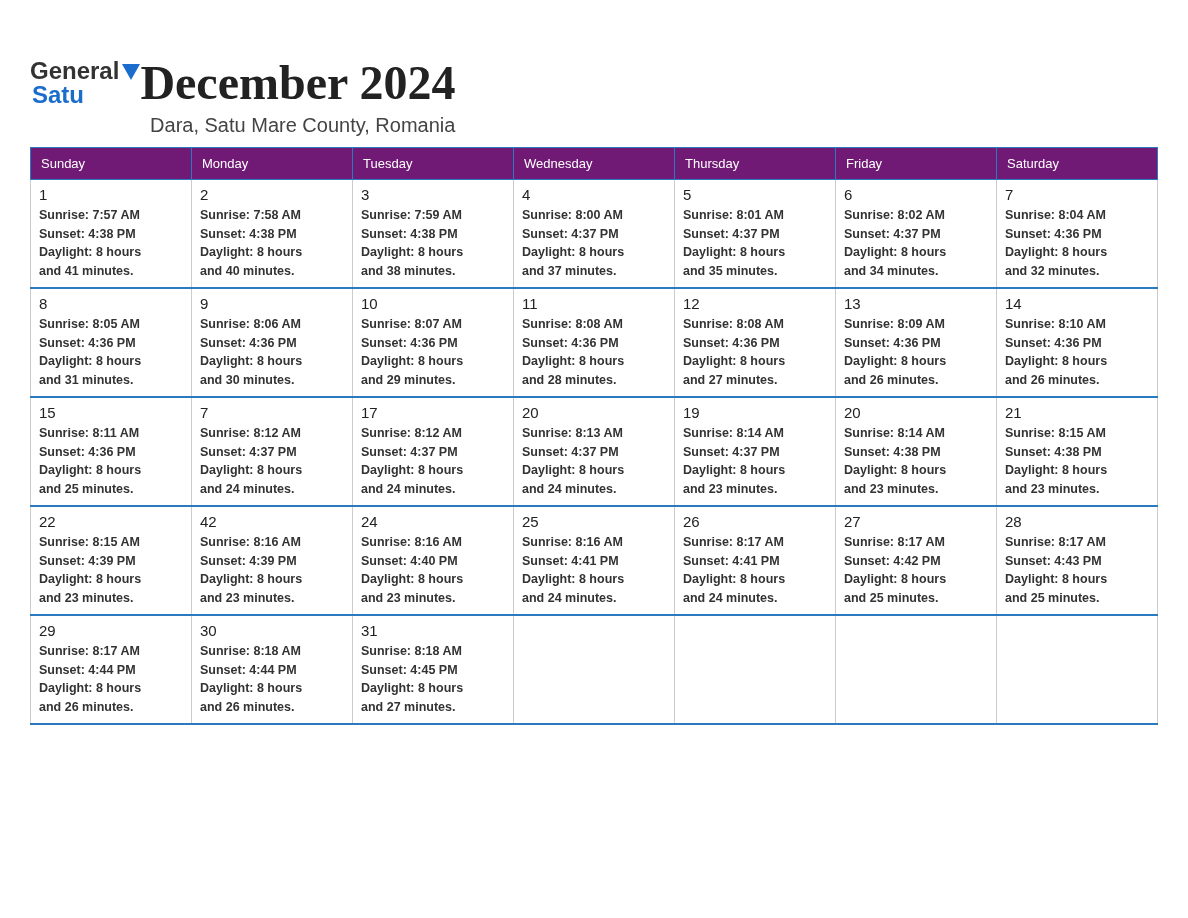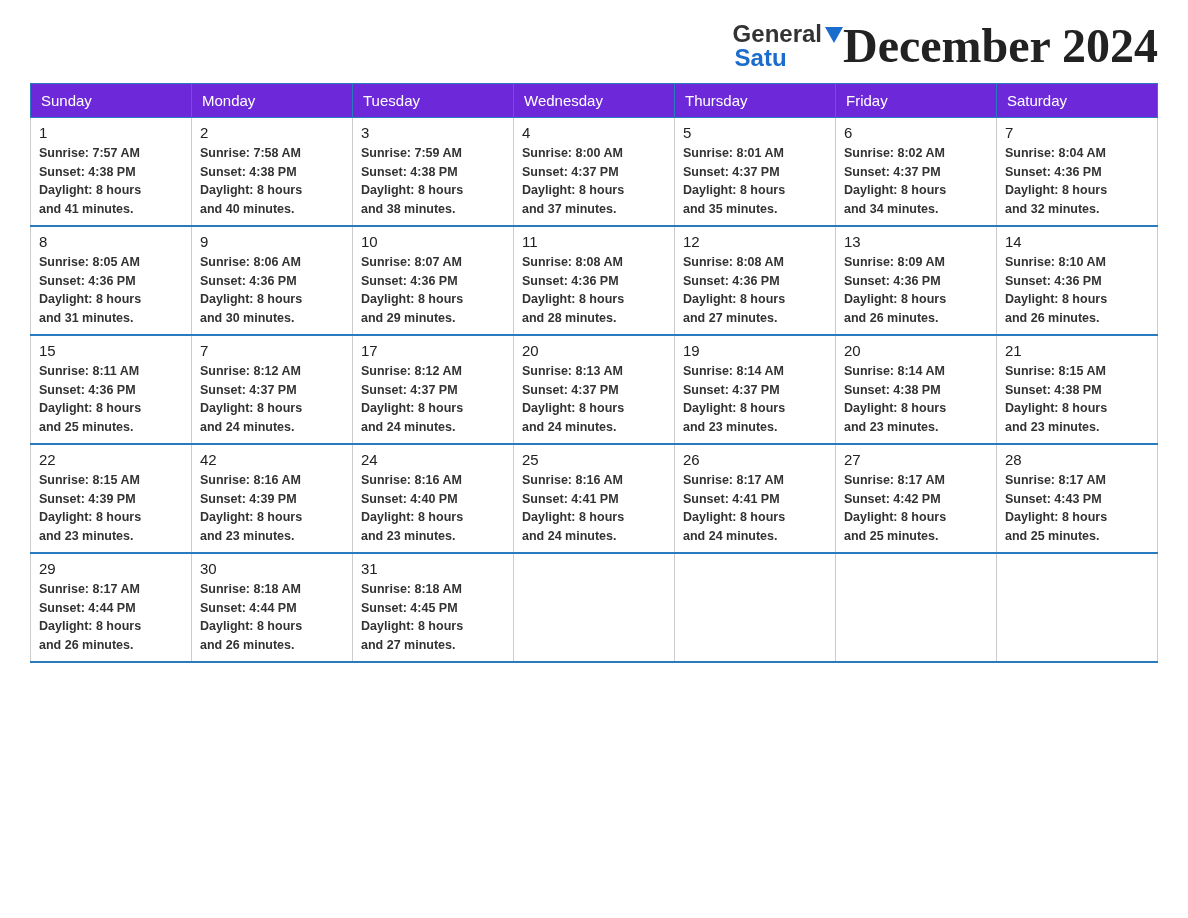--- a/index.html
+++ b/index.html
@@ -5,23 +5,24 @@
     * { box-sizing: border-box; margin: 0; padding: 0; }
     body {
       font-family: Arial, sans-serif;
       background: #fff;
       width: 1188px;
       min-height: 918px;
       padding: 20px 30px;
     }
     .header-row {
       display: flex;
-      justify-content: flex-end;
+      justify-content: flex-start;
       align-items: flex-start;
       margin-bottom: 10px;
+      margin-top: 37px;
     }
     .title-block {
       text-align: right;
     }
     .month-title {
       font-size: 48px;
       font-weight: bold;
       color: #222;
       line-height: 1.1;
       font-family: Liberation Serif, serif;
@@ -30,23 +31,23 @@
       font-size: 20px;
       color: #444;
       margin-top: 4px;
     }
     .calendar {
       width: 100%;
       border-collapse: collapse;
       margin-top: 10px;
     }
     .calendar th {
-      background-color: #6d28d9;
+      background-color: #701a75;
       color: #fff;
-      font-size: 15px;
+      font-size: 13px;
       font-weight: normal;
       padding: 8px 10px;
       text-align: left;
       border: 1px solid #2a7abf;
     }
     .calendar td {
       vertical-align: top;
       border: 1px solid #ccc;
       padding: 6px 8px;
       width: 14.28%;
@@ -97,20 +98,21 @@
 <div class="header-row">
   <div class="logo-wrapper">
     <div class="logo-line1">
       <span style="font-size:24px;font-weight:bold;color:#333;">General</span>
       <span class="logo-arrow"></span>
     </div>
     <span style="font-size:24px;font-weight:bold;color:#1a6dcc;margin-top:-4px;margin-left:2px;">Satu</span>
   </div>
   <div class="title-block">
     <div class="month-title">December 2024</div>
+    <div class="location-title">Dara, Satu Mare County, Romania</div>
   </div>
 </div>
 
 <table class="calendar">
   <thead>
     <tr>
     <th>Sunday</th>
         <th>Monday</th>
         <th>Tuesday</th>
         <th>Wednesday</th>

